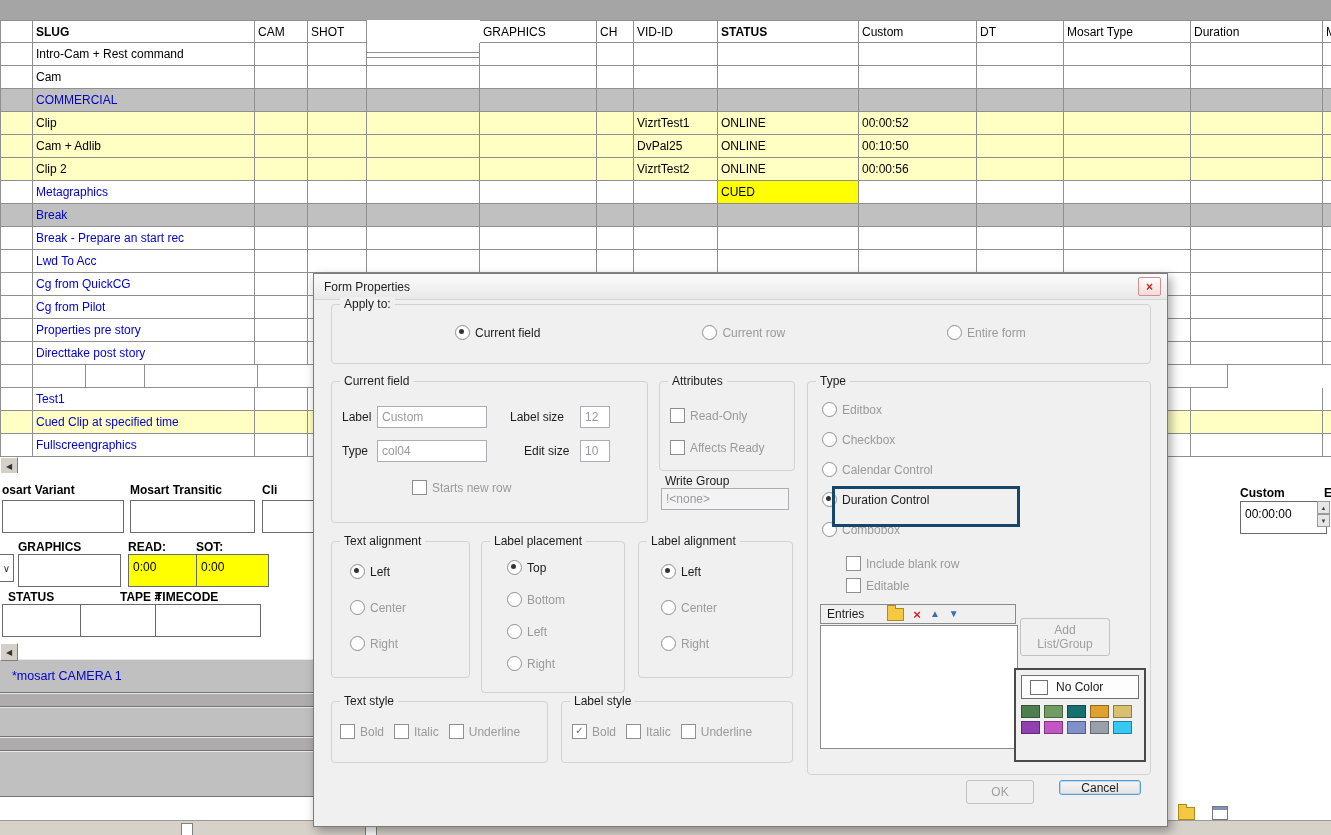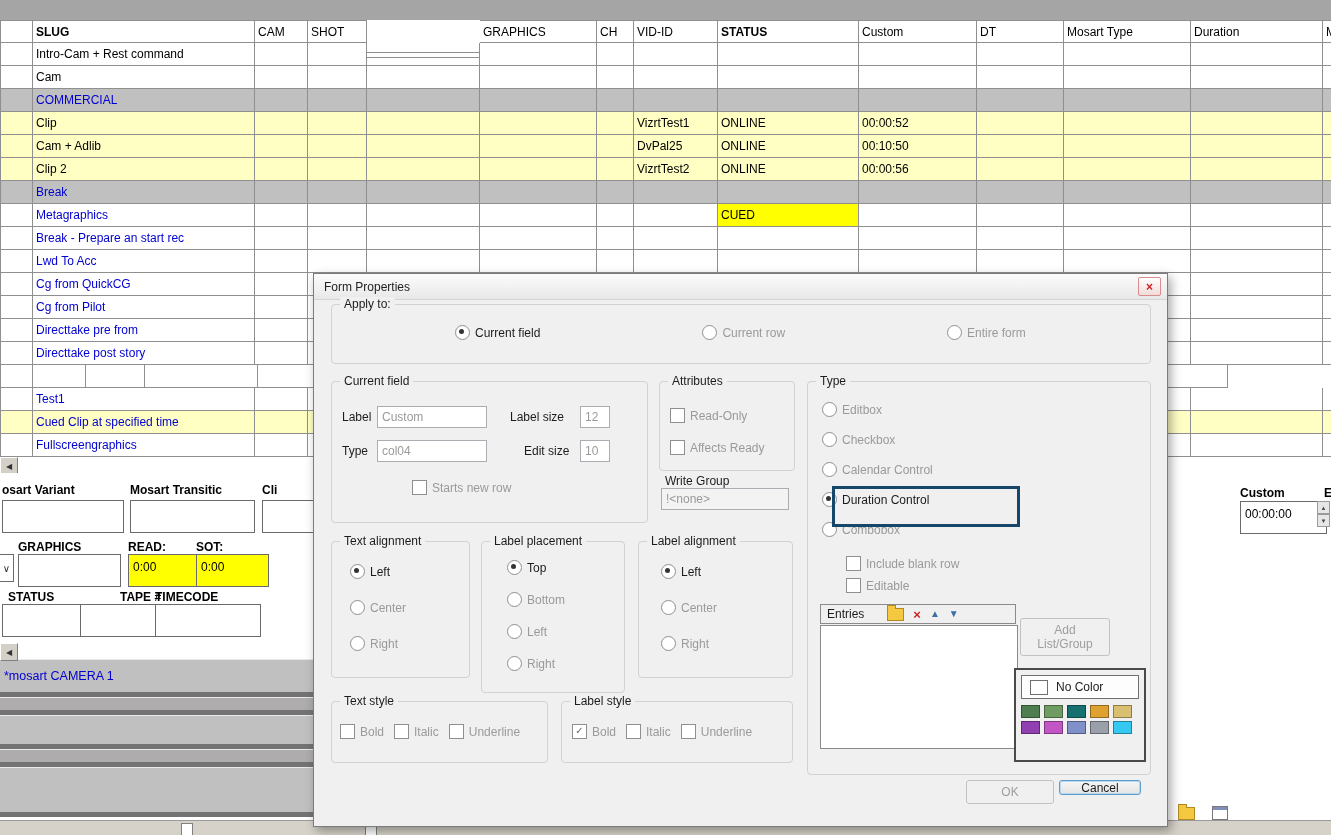--- a/index.html
+++ b/index.html
@@ -28,21 +28,21 @@
   .form-panel{position:absolute;left:0;top:473px;width:1331px;height:347px;background:#fff;}
   .f-lbl{position:absolute;font-size:12px;font-weight:bold;color:#000;white-space:nowrap;}
   .f-input{position:absolute;height:26px;background:#fff;border:1px solid #6a6a6a;font-size:12px;padding:5px 4px 0;overflow:hidden;white-space:nowrap;}
   .f-input.yellow{background:#ffff00;}
   .combo-arrow{position:absolute;width:13px;height:26px;border:1px solid #6a6a6a;border-left:none;background:#fff;font-size:10px;display:flex;align-items:center;justify-content:center;color:#333;}
   .spin-btns{position:absolute;width:13px;height:26px;display:flex;flex-direction:column;}
   .spin-btns span{flex:1;background:#e6e6e6;border:1px solid #9a9a9a;font-size:6px;display:flex;align-items:center;justify-content:center;color:#444;}
 
   
   .story-bars{position:absolute;left:0;top:186px;width:314px;}
-  .story-bar{background:#c0c0c0;border-top:1px solid #e9e9e9;border-bottom:5px solid #737373;display:flex;align-items:center;padding-left:4px;}
+  .story-bar{background:#c0c0c0;border-top:1px solid #e9e9e9;border-bottom:1px solid #737373;display:flex;align-items:center;padding-left:12px;}
   .story-bar.thin{background:#aeacac;}
   .story-bar span{font-size:12.5px;color:#0000d0;}
 
   .bottom-strip{position:absolute;left:0;top:820px;width:1331px;height:15px;background:#d6d2ca;border-top:1px solid #9a9a9a;}
   .mini-icon{position:absolute;top:2px;width:10px;height:11px;background:#fff;border:1px solid #808080;}
   .folder-ic{display:inline-block;width:15px;height:11px;background:#f5c842;border:1px solid #b18a1f;position:relative;}
   .folder-ic::before{content:'';position:absolute;top:-4px;left:-1px;width:7px;height:3px;background:#f5c842;border:1px solid #b18a1f;border-bottom:none;}
   .folder-abs{position:absolute;}
   .grid-ic{position:absolute;width:14px;height:12px;background:#fff;border:1px solid #777;}
   .grid-ic::before{content:'';position:absolute;left:0;top:0;width:100%;height:3px;background:#8090b8;}
@@ -210,54 +210,54 @@
         <div class="r-cell" style="width: 110px;"></div>
         <div class="r-cell" style="width: 30px;"></div>
         <div class="r-cell fg-black" style="width: 77px;">VizrtTest2</div>
         <div class="r-cell fg-black" style="width: 134px;">ONLINE</div>
         <div class="r-cell fg-black" style="width: 111px;">00:00:56</div>
         <div class="r-cell" style="width: 80px;"></div>
         <div class="r-cell" style="width: 120px;"></div>
         <div class="r-cell" style="width: 125px;"></div>
         <div class="r-cell" style="width: 120px;"></div>
       </div>
+      <div class="r-row bg-white">
+        <div class="r-cell" style="width: 25px;"></div>
+        <div class="r-cell fg-blue" style="width: 215px;">Metagraphics</div>
+        <div class="r-cell" style="width: 46px;"></div>
+        <div class="r-cell" style="width: 52px;"></div>
+        <div class="r-cell" style="width: 106px;"></div>
+        <div class="r-cell" style="width: 110px;"></div>
+        <div class="r-cell" style="width: 30px;"></div>
+        <div class="r-cell" style="width: 77px;"></div>
+        <div class="r-cell fg-black" style="width: 134px; background: rgb(255, 255, 0);">CUED</div>
+        <div class="r-cell" style="width: 111px;"></div>
+        <div class="r-cell" style="width: 80px;"></div>
+        <div class="r-cell" style="width: 120px;"></div>
+        <div class="r-cell" style="width: 125px;"></div>
+        <div class="r-cell" style="width: 120px;"></div>
+      </div>
       <div class="r-row bg-gray">
         <div class="r-cell" style="width: 25px;"></div>
         <div class="r-cell fg-blue" style="width: 215px;">Break</div>
         <div class="r-cell" style="width: 46px;"></div>
         <div class="r-cell" style="width: 52px;"></div>
         <div class="r-cell" style="width: 106px;"></div>
         <div class="r-cell" style="width: 110px;"></div>
         <div class="r-cell" style="width: 30px;"></div>
         <div class="r-cell" style="width: 77px;"></div>
         <div class="r-cell" style="width: 134px;"></div>
         <div class="r-cell" style="width: 111px;"></div>
         <div class="r-cell" style="width: 80px;"></div>
         <div class="r-cell" style="width: 120px;"></div>
         <div class="r-cell" style="width: 125px;"></div>
         <div class="r-cell" style="width: 120px;"></div>
       </div>
       <div class="r-row bg-white">
         <div class="r-cell" style="width: 25px;"></div>
-        <div class="r-cell fg-blue" style="width: 215px;">Metagraphics</div>
-        <div class="r-cell" style="width: 46px;"></div>
-        <div class="r-cell" style="width: 52px;"></div>
-        <div class="r-cell" style="width: 106px;"></div>
-        <div class="r-cell" style="width: 110px;"></div>
-        <div class="r-cell" style="width: 30px;"></div>
-        <div class="r-cell" style="width: 77px;"></div>
-        <div class="r-cell fg-black" style="width: 134px; background: rgb(255, 255, 0);">CUED</div>
-        <div class="r-cell" style="width: 111px;"></div>
-        <div class="r-cell" style="width: 80px;"></div>
-        <div class="r-cell" style="width: 120px;"></div>
-        <div class="r-cell" style="width: 125px;"></div>
-        <div class="r-cell" style="width: 120px;"></div>
-      </div>
-      <div class="r-row bg-white">
-        <div class="r-cell" style="width: 25px;"></div>
         <div class="r-cell fg-blue" style="width: 215px;">Break - Prepare an start rec</div>
         <div class="r-cell" style="width: 46px;"></div>
         <div class="r-cell" style="width: 52px;"></div>
         <div class="r-cell" style="width: 106px;"></div>
         <div class="r-cell" style="width: 110px;"></div>
         <div class="r-cell" style="width: 30px;"></div>
         <div class="r-cell" style="width: 77px;"></div>
         <div class="r-cell" style="width: 134px;"></div>
         <div class="r-cell" style="width: 111px;"></div>
         <div class="r-cell" style="width: 80px;"></div>
@@ -308,21 +308,21 @@
         <div class="r-cell" style="width: 77px;"></div>
         <div class="r-cell" style="width: 134px;"></div>
         <div class="r-cell" style="width: 111px;"></div>
         <div class="r-cell" style="width: 80px;"></div>
         <div class="r-cell" style="width: 120px;"></div>
         <div class="r-cell" style="width: 125px;"></div>
         <div class="r-cell" style="width: 120px;"></div>
       </div>
       <div class="r-row bg-white">
         <div class="r-cell" style="width: 25px;"></div>
-        <div class="r-cell fg-blue" style="width: 215px;">Directtake pre from</div>
+        <div class="r-cell fg-blue" style="width: 215px;">Properties pre story</div>
         <div class="r-cell" style="width: 46px;"></div>
         <div class="r-cell" style="width: 52px;"></div>
         <div class="r-cell" style="width: 106px;"></div>
         <div class="r-cell" style="width: 110px;"></div>
         <div class="r-cell" style="width: 30px;"></div>
         <div class="r-cell" style="width: 77px;"></div>
         <div class="r-cell" style="width: 134px;"></div>
         <div class="r-cell" style="width: 111px;"></div>
         <div class="r-cell" style="width: 80px;"></div>
         <div class="r-cell" style="width: 120px;"></div>
@@ -681,18 +681,18 @@
             <span class="cb"></span>
             <span class="cl">Italic</span>
           </div>
           <div class="check">
             <span class="cb"></span>
             <span class="cl">Underline</span>
           </div>
         </div>
     </div>
 
-    <div class="btn dis" style="left:652px;top:506px;width:88px;height:24px;">OK</div>
+    <div class="btn dis" style="left:652px;top:506px;width:68px;height:24px;">OK</div>
     <div class="btn cancel" style="left:745px;top:506px;width:82px;height:15px;">Cancel</div>
   </div>
 
   <div class="annotation"></div>
 </div>
 
 </body></html>

